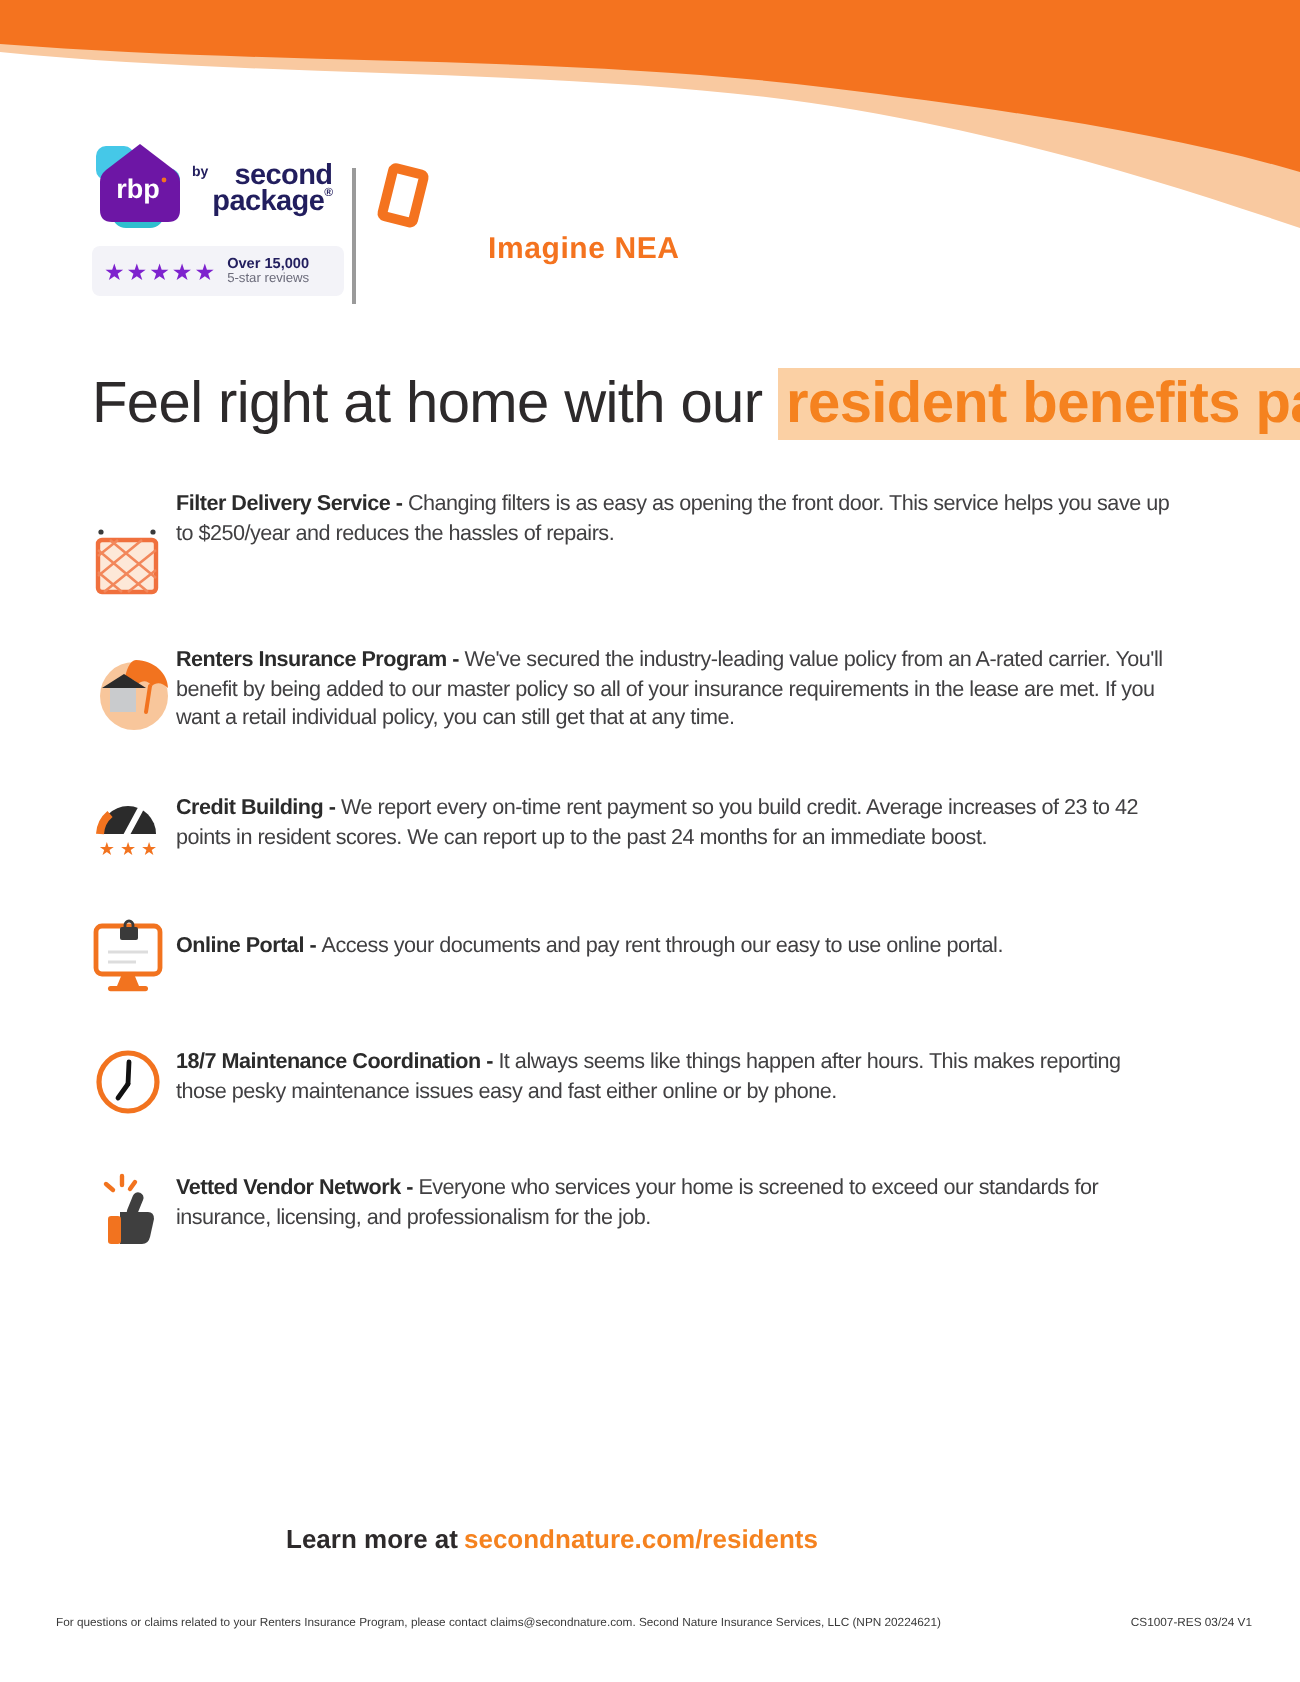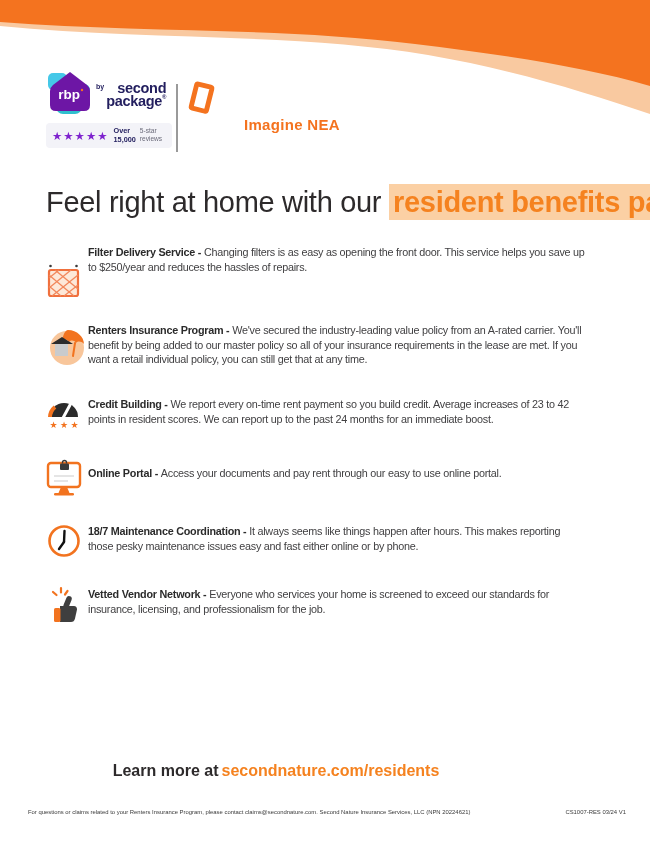--- a/index.html
+++ b/index.html
@@ -14,21 +14,21 @@
   .rbp-logo{position:absolute;left:46px;top:70px;width:48px;height:48px;}
   .byline{position:absolute;left:96px;top:82px;display:flex;gap:2px;}
   .byline .by{font-size:7px;color:#221e5e;font-weight:600;margin-top:1px;}
   .byline .brand{display:flex;flex-direction:column;line-height:0.88;
     font-weight:700;font-size:14.5px;letter-spacing:-0.3px;color:#221e5e;text-align:right;}
   .byline .brand .reg{font-size:6px;vertical-align:top;}
   .reviews-badge{position:absolute;left:46px;top:123px;width:126px;height:25px;
     background:#f3f3f8;border-radius:4px;display:flex;align-items:center;
     padding:0 6px;box-sizing:border-box;gap:5px;}
   .reviews-badge .stars{color:#7e22ce;font-size:11.5px;letter-spacing:1px;white-space:nowrap;}
-  .reviews-badge .rv-text{display:flex;flex-direction:row;line-height:1.15;}
+  .reviews-badge .rv-text{display:flex;flex-direction:column;line-height:1.15;}
   .reviews-badge .rv-title{font-size:7.3px;font-weight:700;color:#221e5e;}
   .reviews-badge .rv-sub{font-size:6.6px;color:#6b6b7a;}
   .logo-divider{position:absolute;left:176px;top:84px;width:1.5px;height:68px;background:#9a9a9a;}
 
   .pmi-flag{position:absolute;left:187px;top:78px;width:30px;height:40px;}
   .pmi-word{position:absolute;left:215px;top:66px;font-size:47px;font-weight:800;
     letter-spacing:-1.5px;color:#1a1a1a;line-height:1;}
   .pmi-tagline{position:absolute;left:244px;top:116px;font-size:15px;font-weight:600;
     color:#f4731f;letter-spacing:0.3px;}
 
@@ -38,21 +38,21 @@
   .headline .hl{font-weight:800;color:#f5821f;background:#fbd0a4;padding:2px 4px;}
 
   
   .benefit-icon{position:absolute;left:46px;}
   .benefit-text{position:absolute;left:88px;width:500px;margin:0;
     font-size:10.8px;line-height:1.35;letter-spacing:-0.25px;color:#414042;}
   .benefit-text b{color:#2b2b2b;font-weight:700;}
 
   
   .learn-more{position:absolute;left:0;top:762px;width:552px;text-align:center;
-    font-size:16px;font-weight:600;color:#2d2a2b;}
+    font-size:13px;font-weight:600;color:#2d2a2b;}
   .learn-more .lm-link{color:#f5821f;font-weight:800;margin-left:3px;text-decoration:none;}
   .legal-left{position:absolute;left:28px;top:809px;font-size:5.9px;color:#3a3a3a;
     letter-spacing:0;}
   .legal-right{position:absolute;right:24px;top:809px;font-size:5.9px;color:#3a3a3a;}
 </style>
 </head>
 <body>
 
 <div class="page">
 

